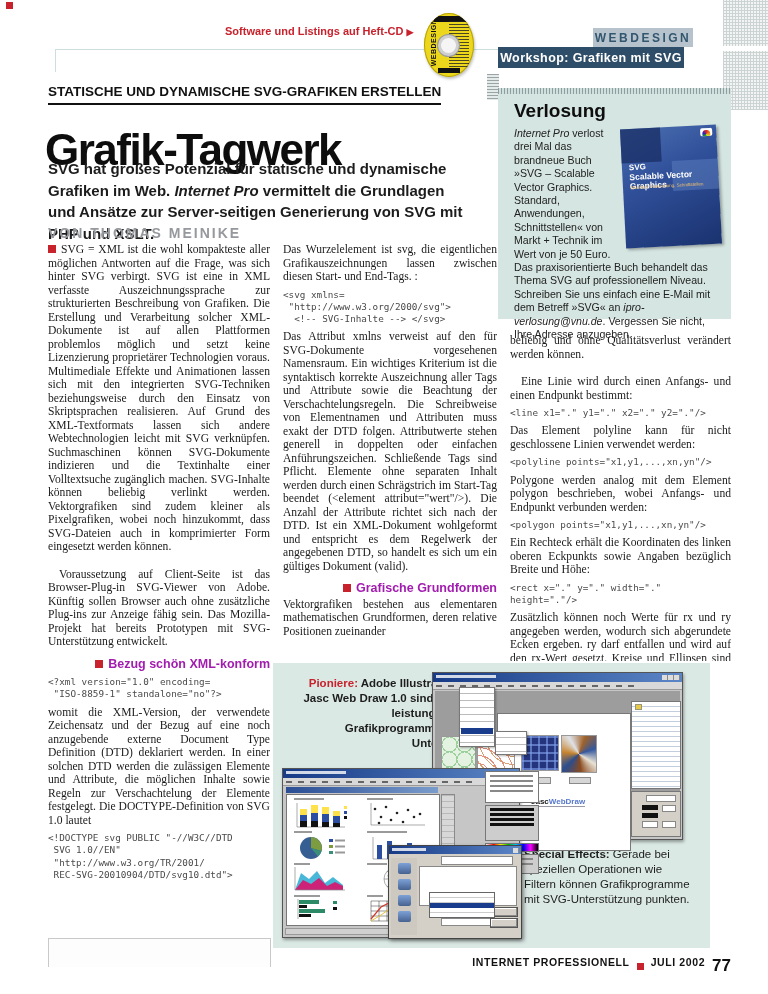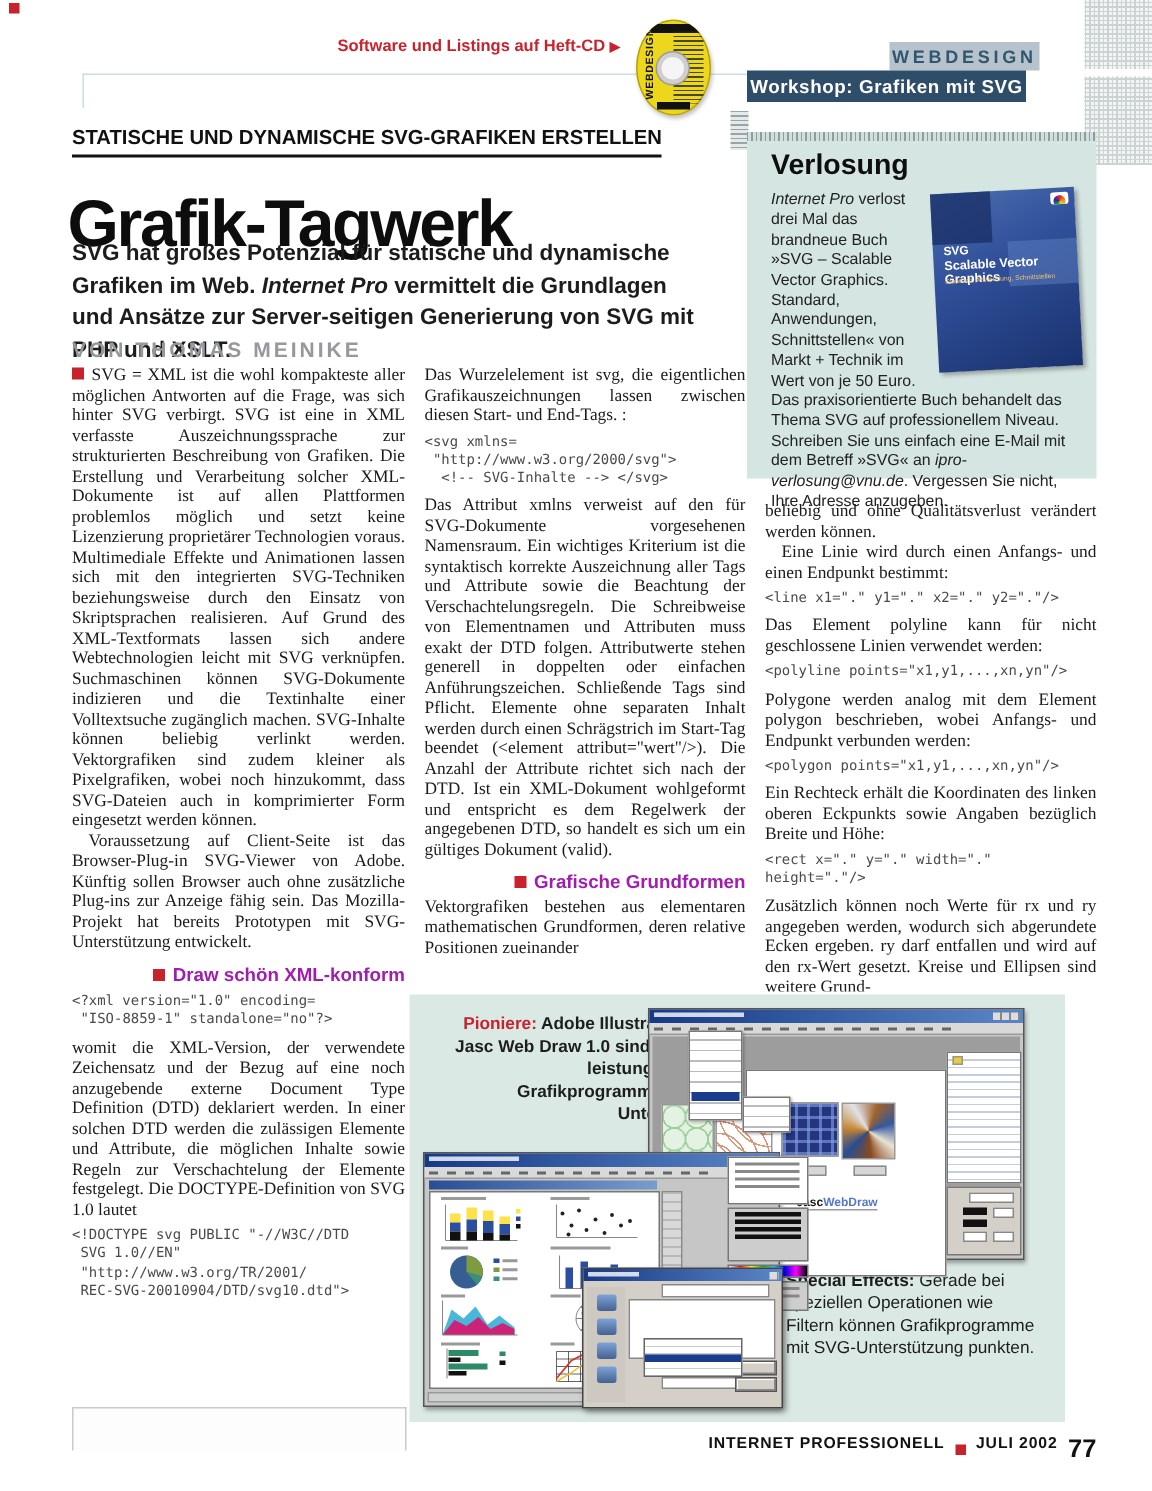--- a/index.html
+++ b/index.html
@@ -42,21 +42,21 @@
   .standfirst{position:absolute;left:48px;top:158px;width:424px;font-family:"Liberation Sans",sans-serif;
       font-weight:bold;font-size:15px;line-height:21.5px;color:#1c1c1c;}
   .byline{position:absolute;left:48px;top:225px;font-family:"Liberation Sans",sans-serif;
       font-weight:bold;font-size:14px;letter-spacing:2px;color:#95989c;}
   
   .col{position:absolute;text-align:justify;font-size:11.6px;line-height:13.5px;overflow:hidden;}
   #col1{left:48px;top:243px;width:222px;height:694px;}
   #col2{left:283px;top:243px;width:214px;height:412px;}
   #col3{left:510px;top:334px;width:221px;height:327px;}
   .para{margin:0;}
-  .para.indent{text-indent:11px;}
+  .para.indent{text-indent:11px;margin-top:14px;}
   .sq{display:inline-block;width:8px;height:8px;background:#c8222c;margin-right:5px;}
   .subhead{margin:9px 0 2px 0;font-family:"Liberation Sans",sans-serif;font-weight:bold;
       font-size:12.5px;color:#a21caf;text-align:right;}
   .code{margin:5px 0;font-family:"DejaVu Sans Mono",monospace;font-size:9.3px;line-height:12.3px;
       color:#4a4a4a;white-space:pre-wrap;text-align:left;}
   .listing-stub{position:absolute;left:48px;top:938px;width:221px;height:28px;
       border:1px solid #c9c9c9;border-bottom:none;background:#fdfdfd;}
   
   .verlosung{position:absolute;left:498px;top:88px;width:233px;height:231px;background:#d5e5e1;
       box-sizing:border-box;padding:10px 12px 8px 16px;font-family:"Liberation Sans",sans-serif;}
@@ -189,21 +189,21 @@
       <div class="t2">Scalable Vector Graphics</div>
       <div class="t3">Standard, Anwendung, Schnittstellen</div>
       <div class="t4"></div>
     </div>
     <div class="vtext"><span class="seg-it">Internet Pro</span><span> verlost drei Mal das brandneue Buch »SVG – Scalable Vector Graphics. Standard, Anwendungen, Schnittstellen« von Markt + Technik im Wert von je 50 Euro. Das praxisorientierte Buch behandelt das Thema SVG auf professionellem Niveau. Schreiben Sie uns einfach eine E-Mail mit dem Betreff »SVG« an </span><span class="seg-it">ipro-verlosung@vnu.de</span><span>. Vergessen Sie nicht, Ihre Adresse anzugeben.</span></div>
   </div>
 
   <div id="col1" class="col">
       <p class="para"><span class="sq"></span>SVG = XML ist die wohl kompakteste aller möglichen Antworten auf die Frage, was sich hinter SVG verbirgt. SVG ist eine in XML verfasste Auszeichnungssprache zur strukturierten Beschreibung von Grafiken. Die Erstellung und Verarbeitung solcher XML-Dokumente ist auf allen Plattformen problemlos möglich und setzt keine Lizenzierung proprietärer Technologien voraus. Multimediale Effekte und Animationen lassen sich mit den integrierten SVG-Techniken beziehungsweise durch den Einsatz von Skriptsprachen realisieren. Auf Grund des XML-Textformats lassen sich andere Webtechnologien leicht mit SVG verknüpfen. Suchmaschinen können SVG-Dokumente indizieren und die Textinhalte einer Volltextsuche zugänglich machen. SVG-Inhalte können beliebig verlinkt werden. Vektorgrafiken sind zudem kleiner als Pixelgrafiken, wobei noch hinzukommt, dass SVG-Dateien auch in komprimierter Form eingesetzt werden können.</p>
       <p class="para indent">Voraussetzung auf Client-Seite ist das Browser-Plug-in SVG-Viewer von Adobe. Künftig sollen Browser auch ohne zusätzliche Plug-ins zur Anzeige fähig sein. Das Mozilla-Projekt hat bereits Prototypen mit SVG-Unterstützung entwickelt.</p>
-      <h3 class="subhead"><span class="sq"></span><span>Draw schön XML-konform</span></h3>
+      <h3 class="subhead"><span class="sq"></span><span>Bezug schön XML-konform</span></h3>
       <pre class="code">&lt;?xml version="1.0" encoding=
  "ISO-8859-1" standalone="no"?&gt;</pre>
       <p class="para">womit die XML-Version, der verwendete Zeichensatz und der Bezug auf eine noch anzugebende externe Document Type Definition (DTD) deklariert werden. In einer solchen DTD werden die zulässigen Elemente und Attribute, die möglichen Inhalte sowie Regeln zur Verschachtelung der Elemente festgelegt. Die DOCTYPE-Definition von SVG 1.0 lautet</p>
       <pre class="code">&lt;!DOCTYPE svg PUBLIC "-//W3C//DTD
  SVG 1.0//EN"
  "http://www.w3.org/TR/2001/
  REC-SVG-20010904/DTD/svg10.dtd"&gt;</pre>
     </div>
   <div id="col2" class="col">
       <p class="para">Das Wurzelelement ist svg, die eigentlichen Grafikauszeichnungen lassen zwischen diesen Start- und End-Tags. :</p>

